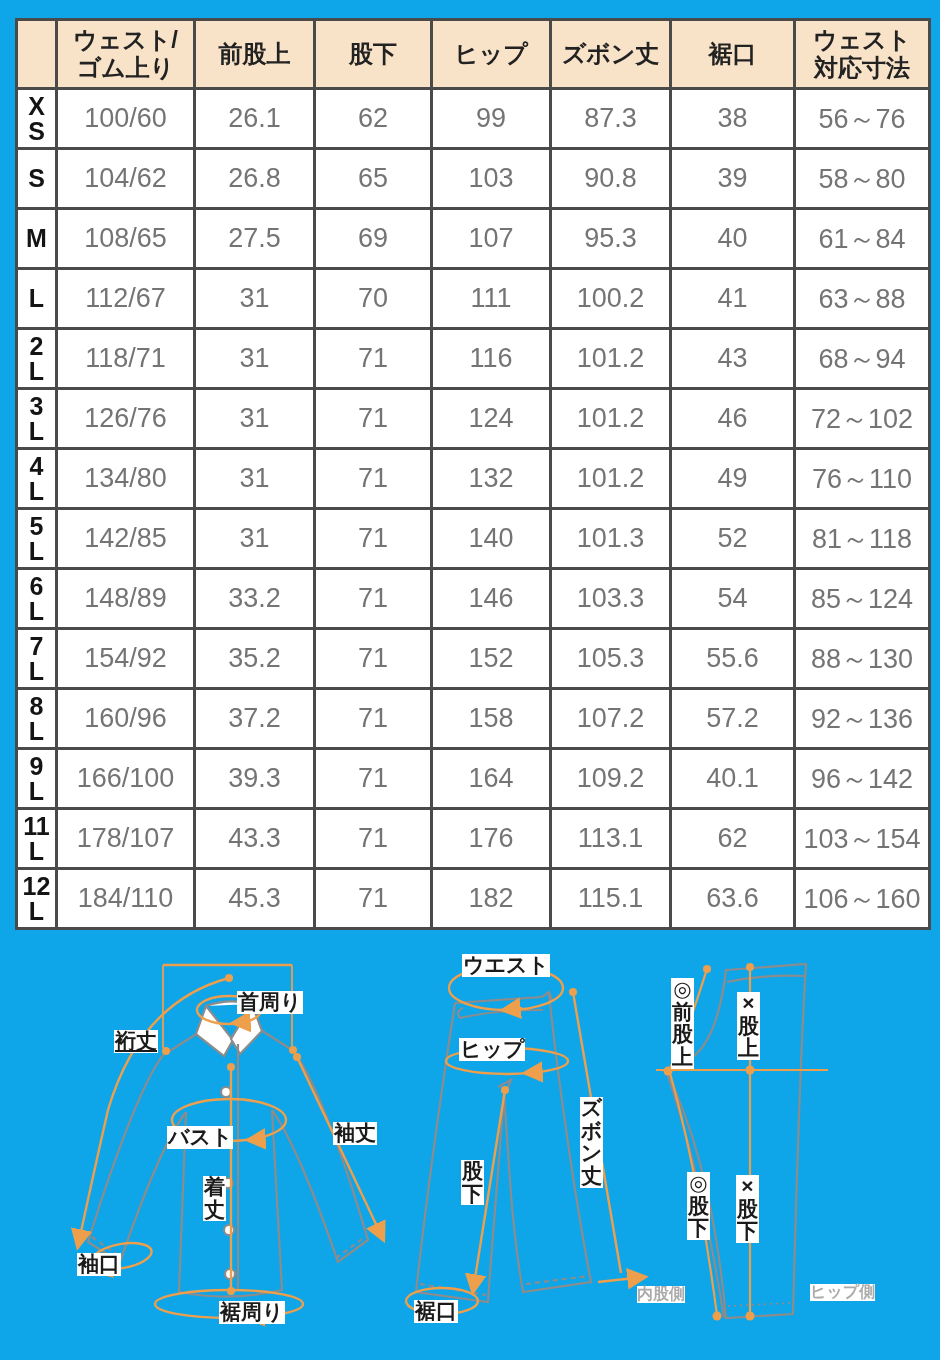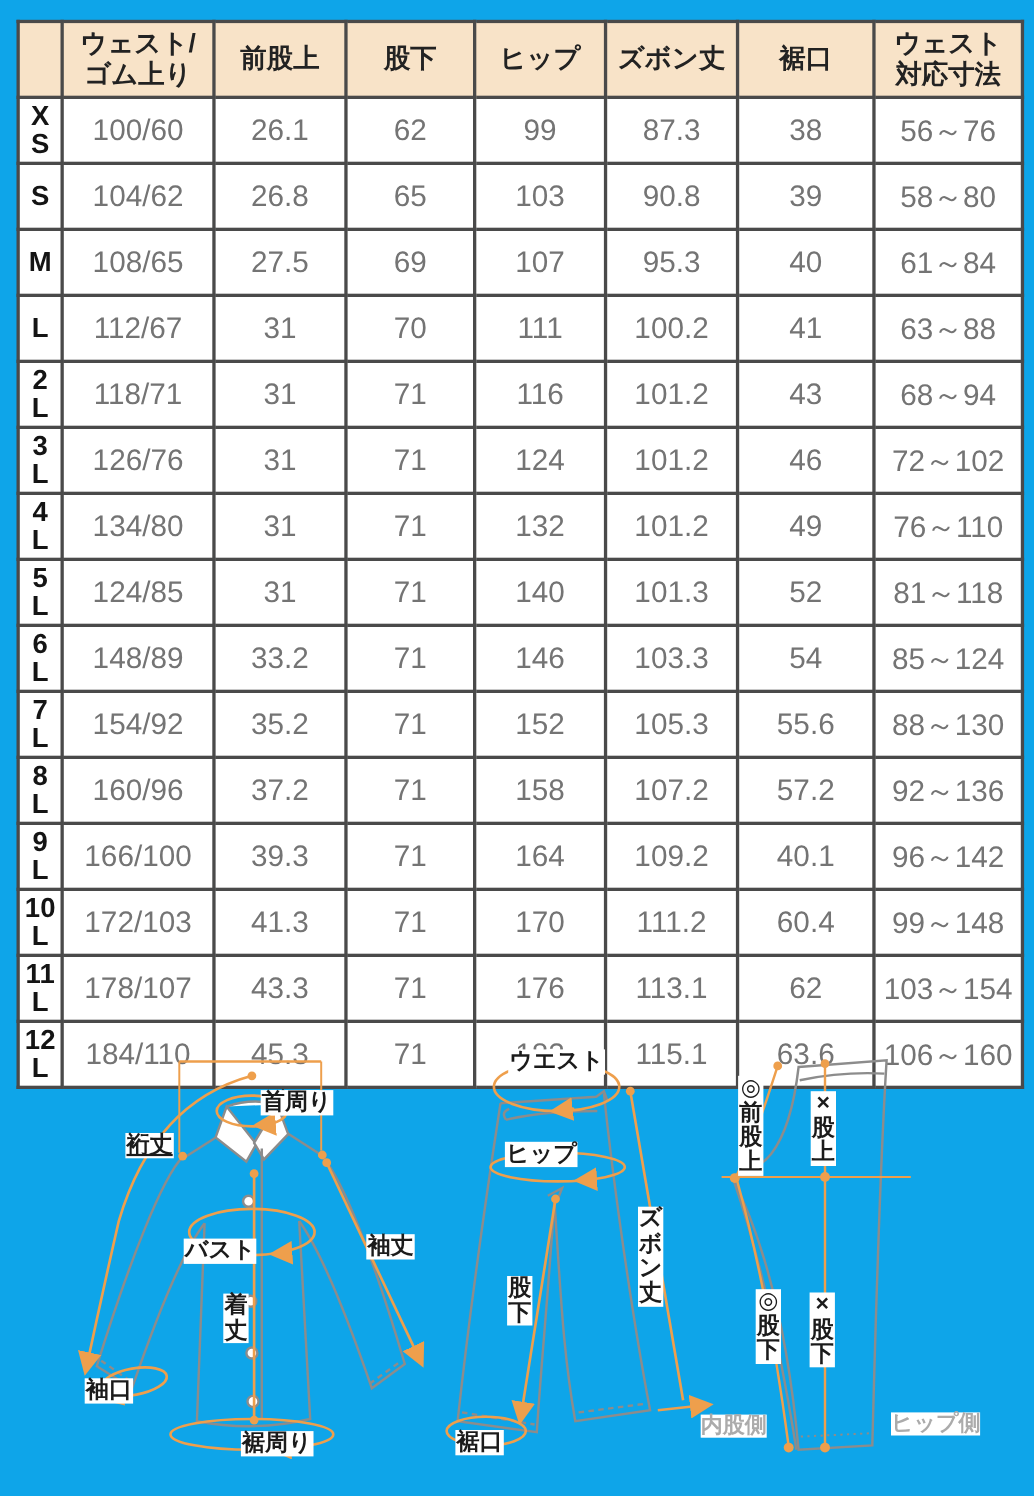--- a/index.html
+++ b/index.html
@@ -15,21 +15,21 @@
              line-height:1.15;height:66px;white-space:pre-line;}
   table.size td{background:#fff;color:#747474;font-size:27px;font-weight:400;height:57px;}
   table.size th.size-cell{background:#fff;color:#141414;font-size:25px;font-weight:700;
              line-height:0.98;height:57px;}
 
   
   .dlabel{position:absolute;font-size:21px;font-weight:700;color:#1b1b1b;background:#fff;
           line-height:1.08;padding:0 1px;white-space:nowrap;}
   .vlabel{position:absolute;font-size:21px;font-weight:700;color:#1b1b1b;background:#fff;
           width:23px;word-break:break-all;line-height:1.08;text-align:center;white-space:normal;}
-  .glabel{position:absolute;font-size:20px;font-weight:700;color:#ABABAB;background:#fff;
+  .glabel{position:absolute;font-size:16px;font-weight:700;color:#ABABAB;background:#fff;
           line-height:1.05;white-space:nowrap;}
 
   .note{position:absolute;left:70px;top:1314px;font-size:24px;font-weight:700;color:#111;}
 
   svg#diag{position:absolute;left:0;top:940px;}
 </style>
 </head>
 <body>
 
 <div id="page">
@@ -125,21 +125,21 @@
           <td>134/80</td>
           <td>31</td>
           <td>71</td>
           <td>132</td>
           <td>101.2</td>
           <td>49</td>
           <td>76～110</td>
         </tr>
         <tr>
           <th class="size-cell">5<br>L</th>
-          <td>124/85</td>
+          <td>142/85</td>
           <td>31</td>
           <td>71</td>
           <td>140</td>
           <td>101.3</td>
           <td>52</td>
           <td>81～118</td>
         </tr>
         <tr>
           <th class="size-cell">6<br>L</th>
           <td>148/89</td>
@@ -172,30 +172,20 @@
         </tr>
         <tr>
           <th class="size-cell">9<br>L</th>
           <td>166/100</td>
           <td>39.3</td>
           <td>71</td>
           <td>164</td>
           <td>109.2</td>
           <td>40.1</td>
           <td>96～142</td>
-        </tr>
-        <tr>
-          <th class="size-cell">10<br>L</th>
-          <td>172/103</td>
-          <td>41.3</td>
-          <td>71</td>
-          <td>170</td>
-          <td>111.2</td>
-          <td>60.4</td>
-          <td>99～148</td>
         </tr>
         <tr>
           <th class="size-cell">11<br>L</th>
           <td>178/107</td>
           <td>43.3</td>
           <td>71</td>
           <td>176</td>
           <td>113.1</td>
           <td>62</td>
           <td>103～154</td>

